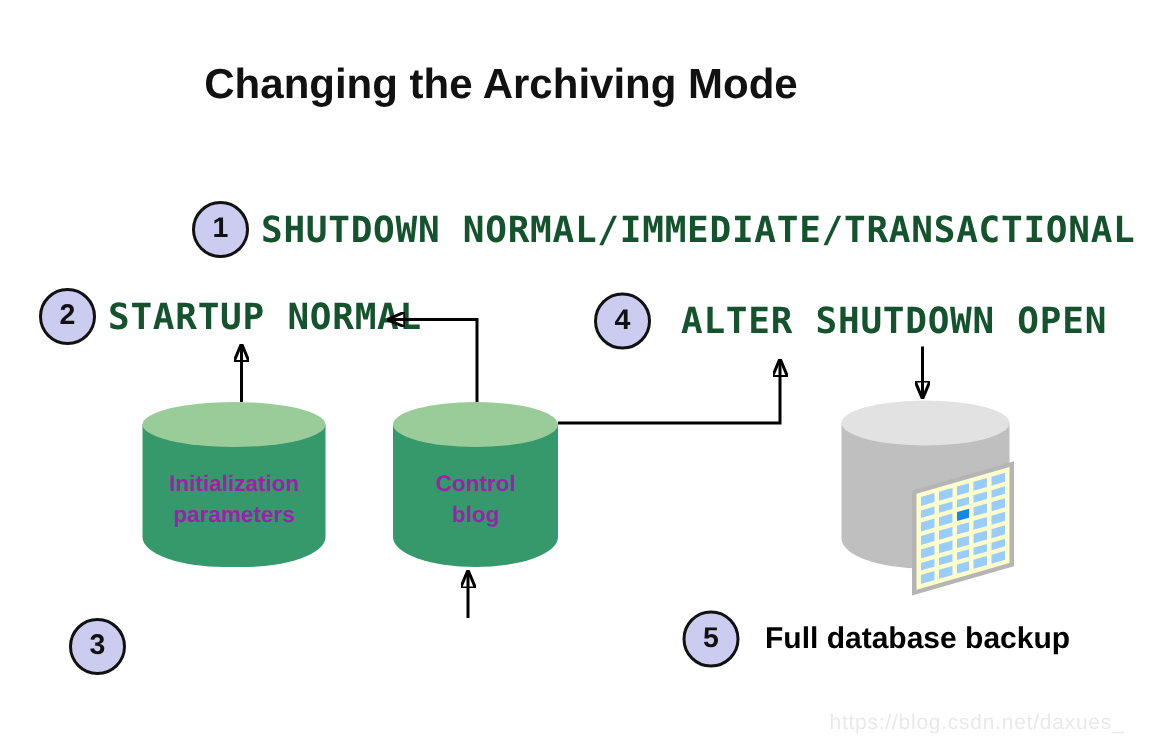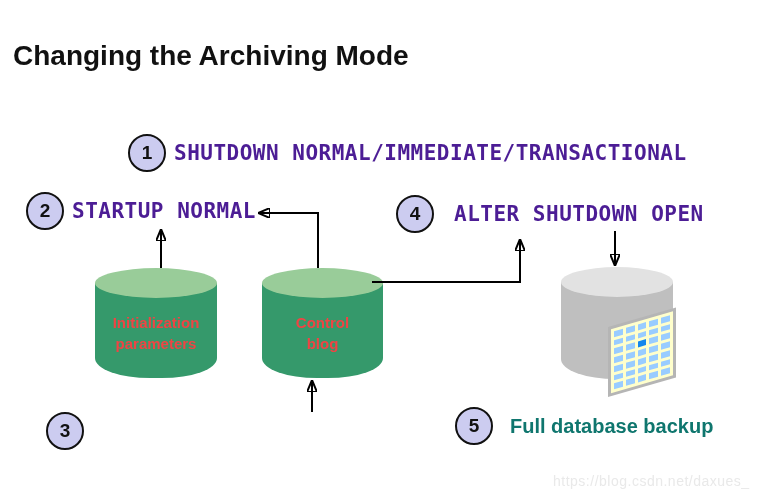--- a/index.html
+++ b/index.html
@@ -2,36 +2,36 @@
 <html><head>
 <meta charset="utf-8">
 <style>
   html,body { margin:0; padding:0; background:#ffffff; }
   .canvas {
     position:relative; width:768px; height:501px; background:#ffffff;
     font-family:"Liberation Sans", sans-serif; overflow:hidden;
   }
   .title {
     position:absolute; top:40px; left:0; width:668px;
-    text-align:left; font-size:28px; font-weight:bold; color:#111;padding-left:13px;
+    text-align:center; font-size:28px; font-weight:bold; color:#111;
   }
   
   .step { position:absolute; display:flex; align-items:center; white-space:nowrap; }
   .badge {
     width:38px; height:38px; border-radius:50%;
     background:#ccccf0; border:2px solid #111;
     display:flex; align-items:center; justify-content:center;
     font-size:19px; font-weight:bold; color:#111; flex:0 0 auto;
     box-sizing:border-box;
   }
   .cmd {
     font-family:"DejaVu Sans Mono", monospace;
-    font-size:21px; font-weight:bold; color:#4c1d95; letter-spacing:0.5px;
+    font-size:24px; font-weight:bold; color:#14532d; letter-spacing:0.5px;
   }
-  .cmd-sans { font-size:20px; font-weight:bold; color:#0f766e; }
+  .cmd-sans { font-size:20px; font-weight:bold; color:#000000; }
   .gap-sm { margin-left:8px; }
   .gap-md { margin-left:17px; }
   .gap-lg { margin-left:20px; }
   #step1 { left:128px; top:134px; }
   #step2 { left:26px;  top:192px; }
   #step3 { left:46px;  top:412px; }
   #step4 { left:396px; top:195px; }
   #step5 { left:455px; top:407px; }
   
   .cylinder { position:absolute; }
@@ -41,26 +41,26 @@
   }
   .cyl-body {
     position:absolute; top:15px; left:0; right:0; bottom:0;
     border-radius:0 0 55px 55px / 0 0 20px 20px; z-index:1;
   }
   .green .cyl-top  { background:#99cc99; }
   .green .cyl-body { background:#35996b; }
   .gray  .cyl-top  { background:#e2e2e2; }
   .gray  .cyl-body { background:#bfbfbf; }
   #cyl-init    { left:95px;  top:268px; width:122px; height:110px; }
-  #cyl-control { left:262px; top:268px; width:121px; height:110px; }
+  #cyl-control { left:262px; top:268px; width:110px; height:110px; }
   #cyl-backup  { left:561px; top:267px; width:112px; height:112px; }
   .cyl-label {
     position:absolute; top:44px; left:0; width:100%; z-index:3;
     text-align:center; font-size:15px; font-weight:bold;
-    line-height:21px; color:#ef4444;
+    line-height:21px; color:#a21caf;
   }
   
   .sheet {
     position:absolute; left:608px; top:327px; width:68px; height:70px;
     background:#b5b5b5; padding:3px; box-sizing:border-box;
     transform:skewY(-16deg); transform-origin:left top; z-index:5;
   }
   .sheet-inner {
     width:100%; height:100%; background:#ffffcc; padding:3px;
     box-sizing:border-box;

